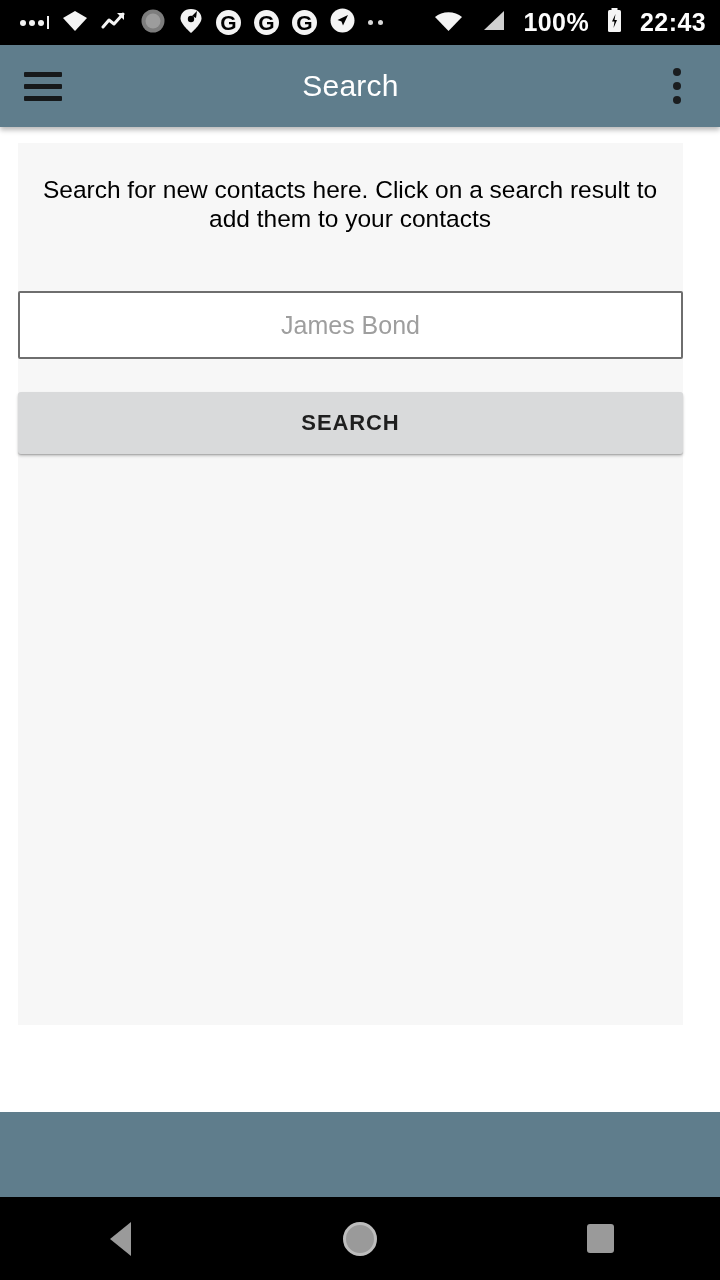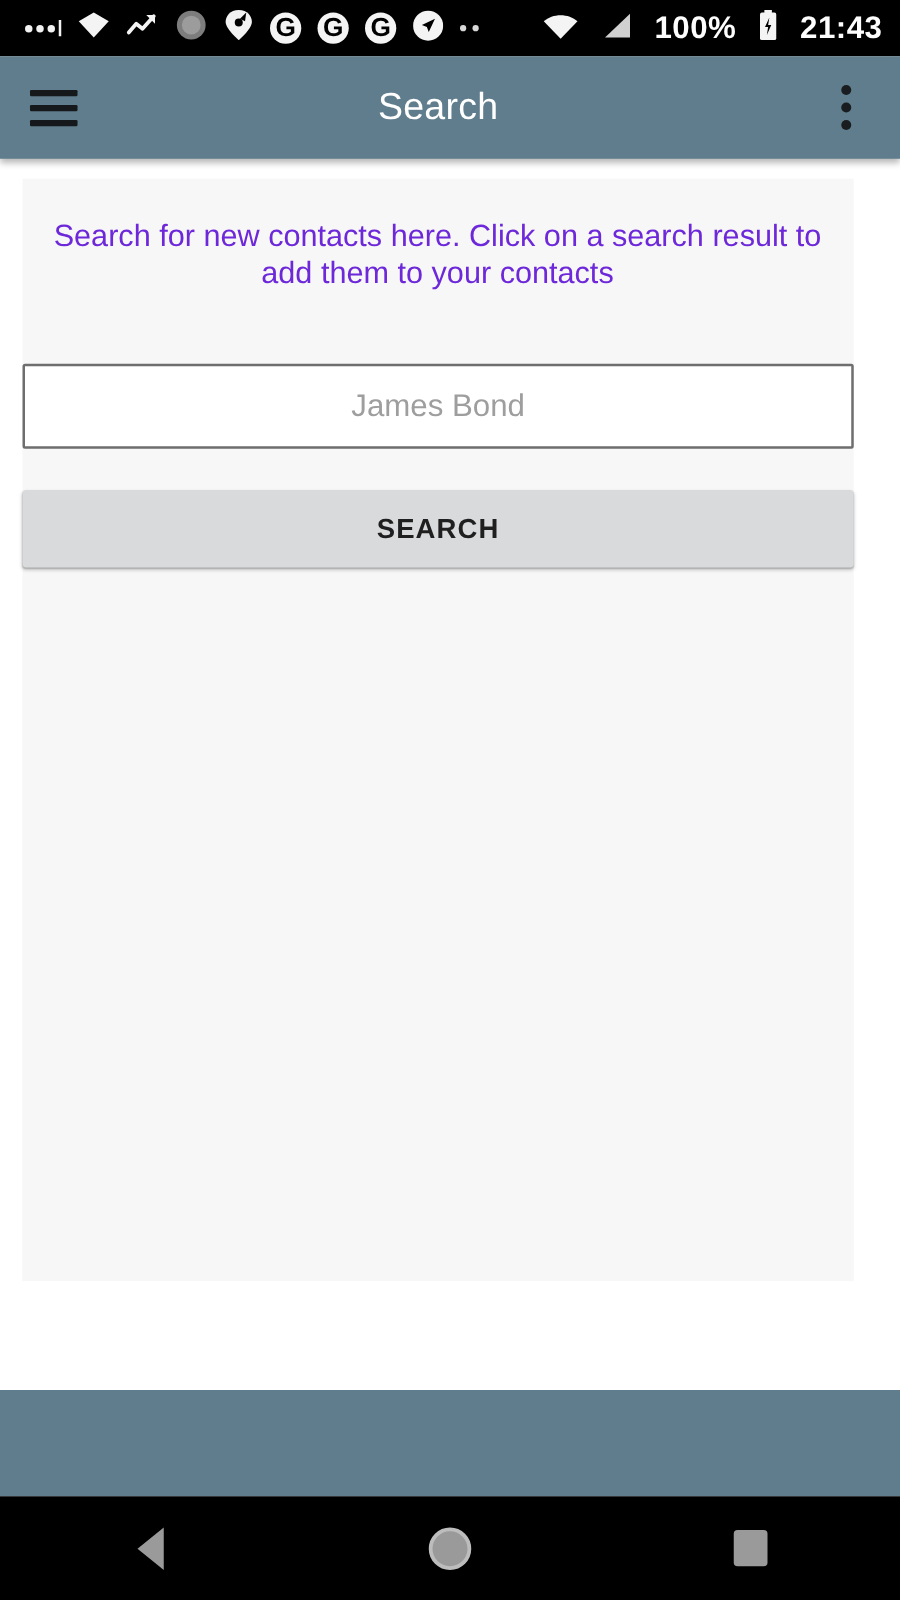--- a/index.html
+++ b/index.html
@@ -75,21 +75,21 @@
   .content-panel {
     position:absolute; top:143px; left:18px;
     width:665px; height:882px;
     background:#f7f7f7;
   }
   .hint-text {
     position:absolute; top:33px; left:22px;
     width:620px;
     text-align:center;
     font-size:24.5px; line-height:1.18;
-    color:#6d28d9;
+    color:#000000;
   }
   .search-input-wrap {
     position:absolute; top:148px; left:0;
     width:665px; height:68px;
   }
   .search-input {
     width:100%; height:100%;
     background:#ffffff;
     border:2px solid #6e6e6e;
     border-radius:2px;
@@ -227,21 +227,21 @@
         </svg>
       </span>
       <span class="sb-text">100%</span>
       <span class="sb-ico">
         <svg width="15" height="25" viewBox="0 0 15 25">
           <rect x="4.5" y="0" width="6" height="2.5" fill="#f4f4f4"></rect>
           <rect x="1" y="2" width="13" height="22" rx="1.5" fill="#f4f4f4"></rect>
           <path d="M8.5 6 L5 13.5 L7.5 13.5 L6.5 20 L10 12 L7.5 12 Z" fill="#000"></path>
         </svg>
       </span>
-      <span class="sb-text">21:43</span>
+      <span class="sb-text">22:43</span>
     </div>
   </div>
 
   <div class="appbar">
     <div class="nav-btn">
       <span></span>
         <span></span>
         <span></span>
     </div>
     <div class="appbar-title">Search</div>

